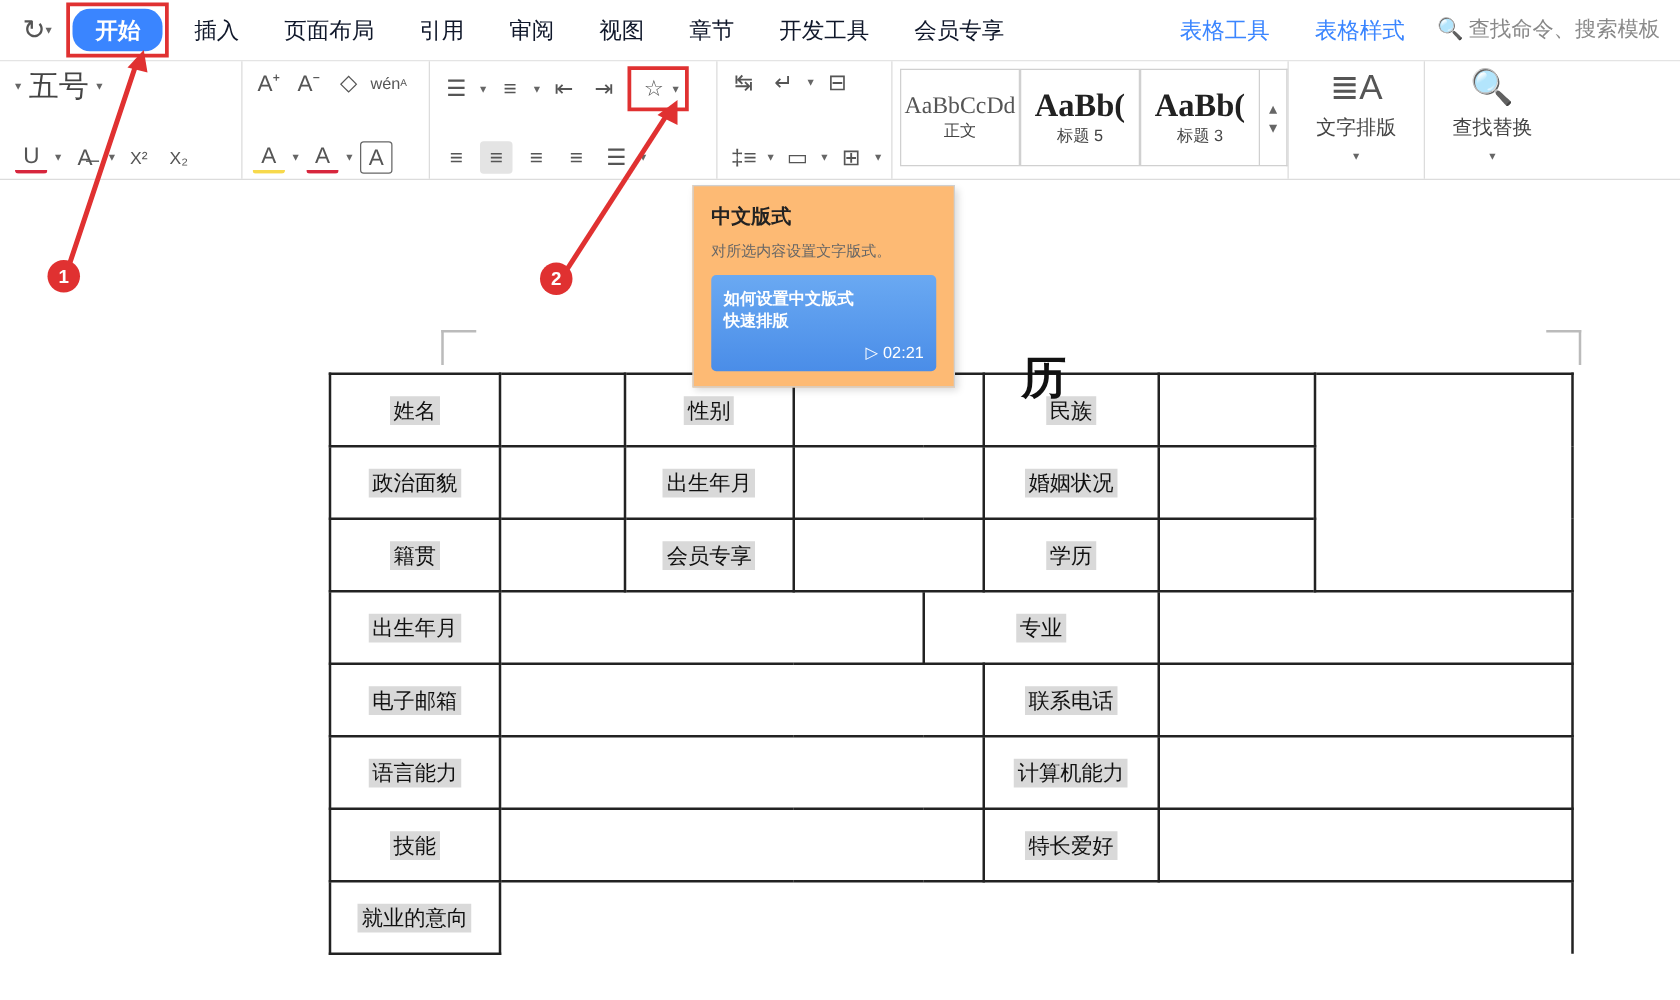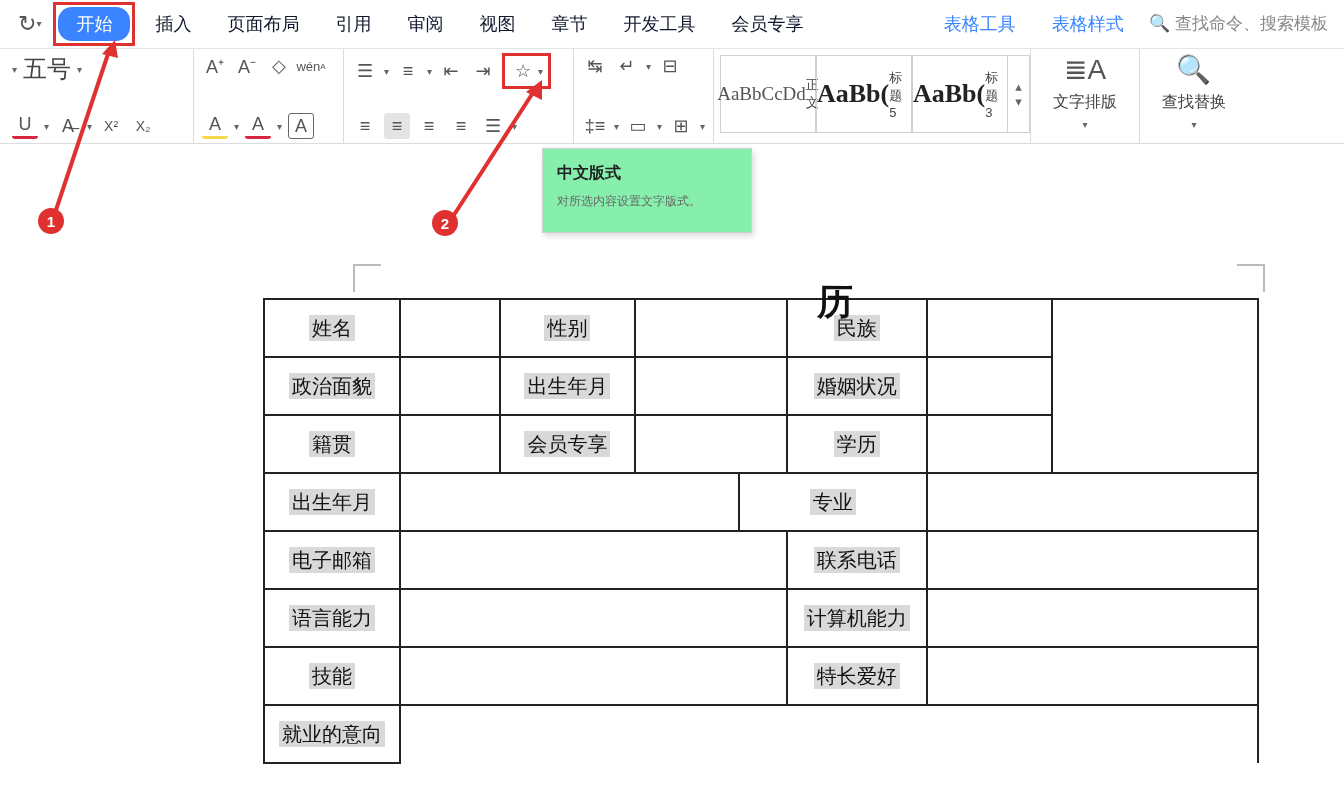--- a/index.html
+++ b/index.html
@@ -2,59 +2,59 @@
 <html><head>
 <meta charset="utf-8">
 <style>
 * { margin:0; padding:0; box-sizing:border-box; font-family:"Microsoft YaHei",Arial,sans-serif; }
 body { background:#fff; width:1344px; height:800px; overflow:hidden; position:relative; }
 
 
 .topbar { height:48px; display:flex; align-items:center; padding:0 8px; gap:0; border-bottom:1px solid transparent; }
 .topbar .redo { font-size:22px; color:#555; padding:0 10px; display:flex; align-items:center; }
 .topbar .tab { font-size:18px; color:#0f172a; padding:6px 18px; cursor:pointer; white-space:nowrap; }
-.topbar .tab.start { background:#3a85ff; color:#fff; border-radius:14px; padding:5px 18px; font-weight:400; }
+.topbar .tab.start { background:#3a85ff; color:#fff; border-radius:14px; padding:5px 18px; font-weight:700; }
 .topbar .start-wrap { border:3px solid #e03131; padding:2px; margin:0 2px; }
 .topbar .tab.link { color:#3a85ff; }
 .topbar .spacer { flex:1; }
 .topbar .search-link { color:#888; font-size:17px; padding:0 8px; white-space:nowrap; display:flex; align-items:center; gap:4px; }
 
 
 .ribbon { height:96px; border-bottom:1px solid #dcdcdc; border-top:1px solid #e4e4e4; display:flex; align-items:stretch; padding:0 4px; }
 .sec { border-right:1px solid #dcdcdc; padding:4px 8px; display:flex; flex-direction:column; justify-content:space-between; }
 .row { display:flex; align-items:center; gap:6px; }
 .fontsize { font-size:24px; color:#444; display:flex; align-items:center; gap:4px; }
 .caret { font-size:10px; color:#666; }
 .ico { width:26px; height:26px; display:flex; align-items:center; justify-content:center; color:#555; font-size:18px; border-radius:3px; }
 .underline-color { border-bottom:3px solid #d7263d; }
 .font-color { border-bottom:3px solid #d7263d; }
 .hl-color { border-bottom:3px solid #f7d94c; }
 .cn-wrap { border:3px solid #e03131; padding:2px; }
 .cn-btn { display:flex; align-items:center; gap:2px; padding:0 3px; }
 .styles { display:flex; align-items:center; gap:0; }
-.style-box { width:96px; height:78px; border:1px solid #d0d0d0; display:flex; flex-direction:row; align-items:center; justify-content:center; font-size:13px; color:#444; }
+.style-box { width:96px; height:78px; border:1px solid #d0d0d0; display:flex; flex-direction:column; align-items:center; justify-content:center; font-size:13px; color:#444; }
 .style-box .prev { font-size:19px; font-family:"SimSun",serif; color:#555; }
 .style-box.big .prev { font-size:26px; font-weight:bold; color:#222; }
 .style-caret { width:22px; display:flex; flex-direction:column; align-items:center; justify-content:center; color:#666; font-size:13px; border:1px solid #d0d0d0; border-left:none; height:78px; }
 .large-btn { width:92px; display:flex; flex-direction:column; align-items:center; justify-content:center; gap:6px; color:#444; font-size:16px; }
 .large-btn .bigico { font-size:28px; color:#555; }
 
 
 .canvas { position:absolute; left:130px; top:168px; right:0; bottom:0; background:#fff; }
 .doc { position:relative; width:1080px; margin:0 auto; padding-top:130px; }
 .corner { position:absolute; width:28px; height:28px; }
 .corner.tl { left:156px; top:96px; border-left:2px solid #bbb; border-top:2px solid #bbb; }
 .corner.tr { right:12px; top:96px; border-right:2px solid #bbb; border-top:2px solid #bbb; }
 .title-right { position:absolute; left:620px; top:110px; font-size:36px; font-weight:bold; color:#111; }
 table.form { border-collapse:collapse; width:996px; margin-left:66px; }
-table.form td { border:2px solid #222; height:58px; font-size:20px; color:#111; text-align:center; vertical-align:middle; padding:0 6px; }
+table.form td { border:2px solid #222; height:58px; font-size:17px; color:#111; text-align:center; vertical-align:middle; padding:0 6px; }
 td.lbl span { background:#d9d9d9; padding:2px 3px; }
 
 
-.tip { position:absolute; left:542px; top:148px; width:210px; background:#86efac; border:1px solid #d0d0d0; box-shadow:2px 3px 6px rgba(0,0,0,.15); padding:14px 14px 12px; z-index:50; }
+.tip { position:absolute; left:554px; top:148px; width:210px; background:#fdba74; border:1px solid #d0d0d0; box-shadow:2px 3px 6px rgba(0,0,0,.15); padding:14px 14px 12px; z-index:50; }
 .tip h4 { font-size:16px; color:#222; margin-bottom:8px; font-weight:600; }
 .tip p { font-size:12px; color:#666; line-height:1.5; margin-bottom:10px; }
 .tip .vid { background:linear-gradient(#6aa9f2,#4a8de8); border-radius:4px; padding:10px 10px 8px; color:#fff; }
 .tip .vid .vt { font-size:13px; font-weight:600; line-height:1.4; }
 .tip .vid .vtime { text-align:right; font-size:13px; margin-top:8px; display:flex; justify-content:flex-end; align-items:center; gap:4px; }
 
 
 .badge { position:absolute; width:26px; height:26px; border-radius:50%; background:#e03131; color:#fff; font-size:15px; font-weight:bold; display:flex; align-items:center; justify-content:center; z-index:60; }
 .arrow { position:absolute; z-index:55; }
 .arrow svg line { stroke:#e03131; stroke-width:4; }
@@ -192,20 +192,28 @@
     <span class="bigico">🔍</span>
     <span>查找替换</span>
         <span class="caret">▾</span>
   </div>
     </div>
 </div>
 
 <div class="tip">
   <h4>中文版式</h4>
   <p>对所选内容设置文字版式。</p>
+  <div class="vid">
+    <div class="vt" style="white-space:pre-line">如何设置中文版式
+快速排版</div>
+    <div class="vtime">
+        <span>▷</span>
+        <span>02:21</span>
+      </div>
+  </div>
 </div>
 
 <div class="arrow" style="left:40px; top:40px">
   <svg width="80" height="180">
       <line x1="70" y1="8" x2="16" y2="170"></line>
       <polygon points="75,0 62,14 78,18"></polygon>
     </svg>
 </div>
 <div class="badge" style="left:38px; top:208px">1</div>
 <div class="arrow" style="left:438px; top:80px">

